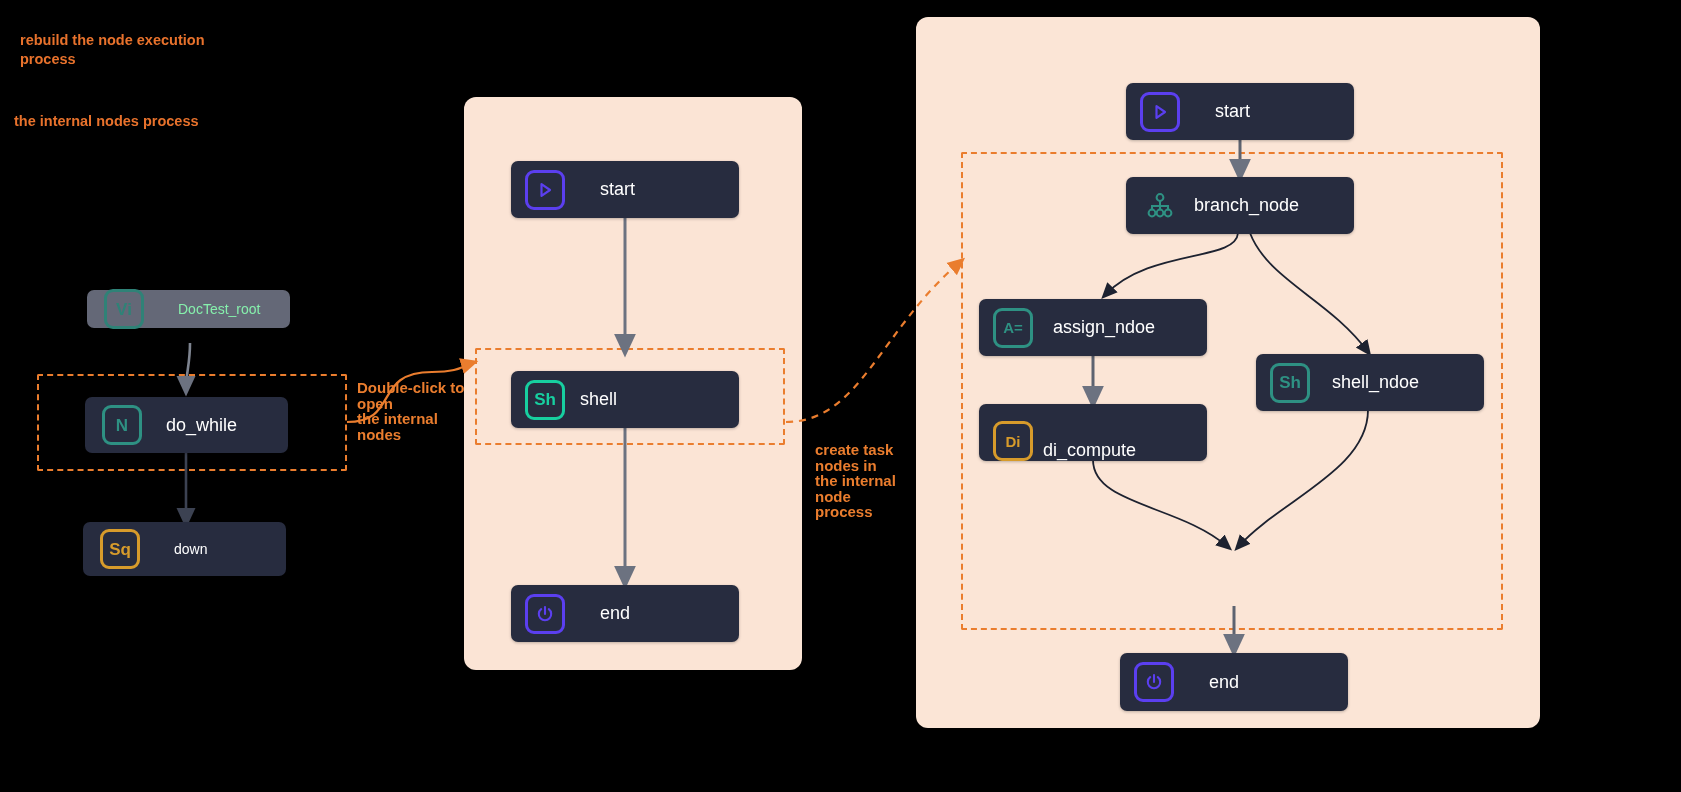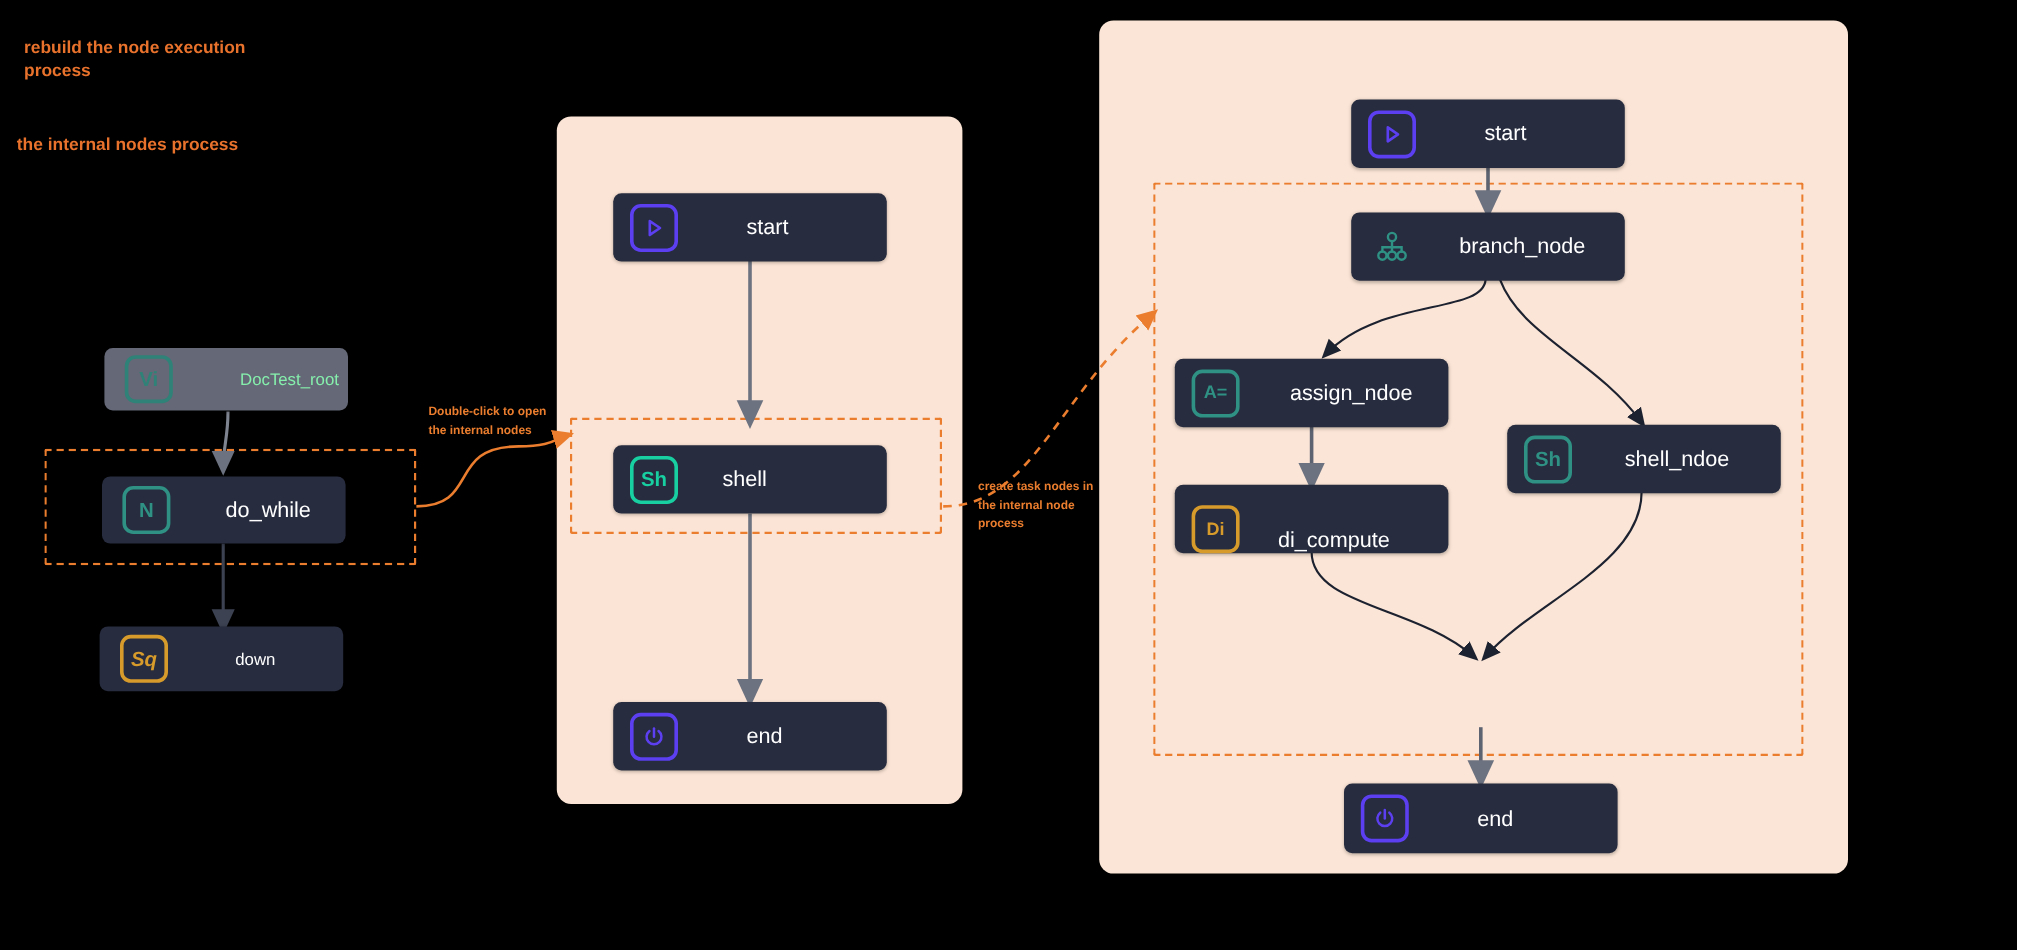--- a/index.html
+++ b/index.html
@@ -40,21 +40,20 @@
   #rebuild-caption  { left: 20px; top: 31px; width: 230px; }
 
   
   .node {
     position: absolute;
     background: #272c3f;
     border-radius: 7px;
     display: flex; align-items: center;
     color: #ffffff;
     box-shadow: 0 1px 3px rgba(0,0,0,.25);
-    gap: 22px;
   }
   .node.muted { background: #646877; }
   .node-label { font-size: 18px; color: #ffffff; white-space: nowrap; }
   .node.muted .node-label { color: #86efac; }
   .node-label.small { font-size: 14px; }
 
   .ic {
     width: 40px; height: 40px; flex: 0 0 40px;
     border-radius: 9px;
     display:flex; align-items:center; justify-content:center;
@@ -75,22 +74,22 @@
     border: 2.5px dashed #ea7d2e;
     border-radius: 2px;
     pointer-events:none;
   }
   #dash-left    { left: 37px;  top: 374px; width: 310px; height: 97px; }
   #dash-middle  { left: 475px; top: 348px; width: 310px; height: 97px; }
   #dash-right   { left: 961px; top: 152px; width: 542px; height: 478px; }
 
   
   .anno {
-    position:absolute; color:#ea7d2e; font-size: 10px;
-    font-weight: bold; line-height: 15.5px; white-space: pre-line;
+    position:absolute; color:#ea7d2e; font-size: 15px;
+    font-weight: bold; line-height: 15.5px; white-space: pre-line; margin-top: 44px;
   }
   #anno-dblclick { left: 357px; top: 336px; width: 122px; text-align:left; }
   #anno-create   { left: 815px; top: 398px; width: 118px; text-align:left; }
 
   svg.overlay { position:absolute; left:0; top:0; width:1681px; height:792px; pointer-events:none; }
 </style>
 </head>
 <body>
 
 <div id="stage">
@@ -110,36 +109,36 @@
         <path d="M0,1 L9,5 L0,9 z" fill="#1d2230"></path>
       </marker>
       <marker id="ahOrange" markerWidth="9" markerHeight="9" refX="5" refY="4.5" orient="auto">
         <path d="M0,0.8 L8,4.5 L0,8.2 z" fill="#ea7d2e"></path>
       </marker>
     </defs>
     <path d="M190,343 C190,365 186,372 186,390" stroke="#7e8490" stroke-width="2.6" fill="none" marker-end="url(#ahGray)"></path>
     <path d="M186,453 L186,522" stroke="#3c4252" stroke-width="2.6" fill="none" marker-end="url(#ahDark)"></path>
   </svg>
 
-  <div class="node muted" style="left:87px; top:290px; width:203px; height:52px;text-align:right;">
+  <div class="node muted" style="left:87px; top:290px; width:203px; height:38px;text-align:right;">
     <div class="ic boxed mutedteal" style="margin-left:17px;">
       <span>Vi</span>
     </div>
     <div class="node-label small" style="margin-left:34px;">DocTest_root</div>
   </div>
 
   <div class="node" style="left:85px; top:397px; width:203px; height:56px;">
     <div class="ic boxed teal" style="margin-left:17px;">
       <span>N</span>
     </div>
     <div class="node-label" style="margin-left:24px;">do_while</div>
   </div>
 
   <div class="node" style="left:83px; top:522px; width:203px; height:54px;">
-    <div class="ic boxed amber" style="margin-left:17px;font-style:italic;">
+    <div class="ic boxed amber" style="margin-left:17px;">
       <span>Sq</span>
     </div>
     <div class="node-label small" style="margin-left:34px;">down</div>
   </div>
 
   <div class="panel" id="internal-panel"></div>
   <div class="panel-caption" id="internal-caption">the internal nodes process</div>
   <div class="dash" id="dash-middle"></div>
 
   <svg class="overlay">

